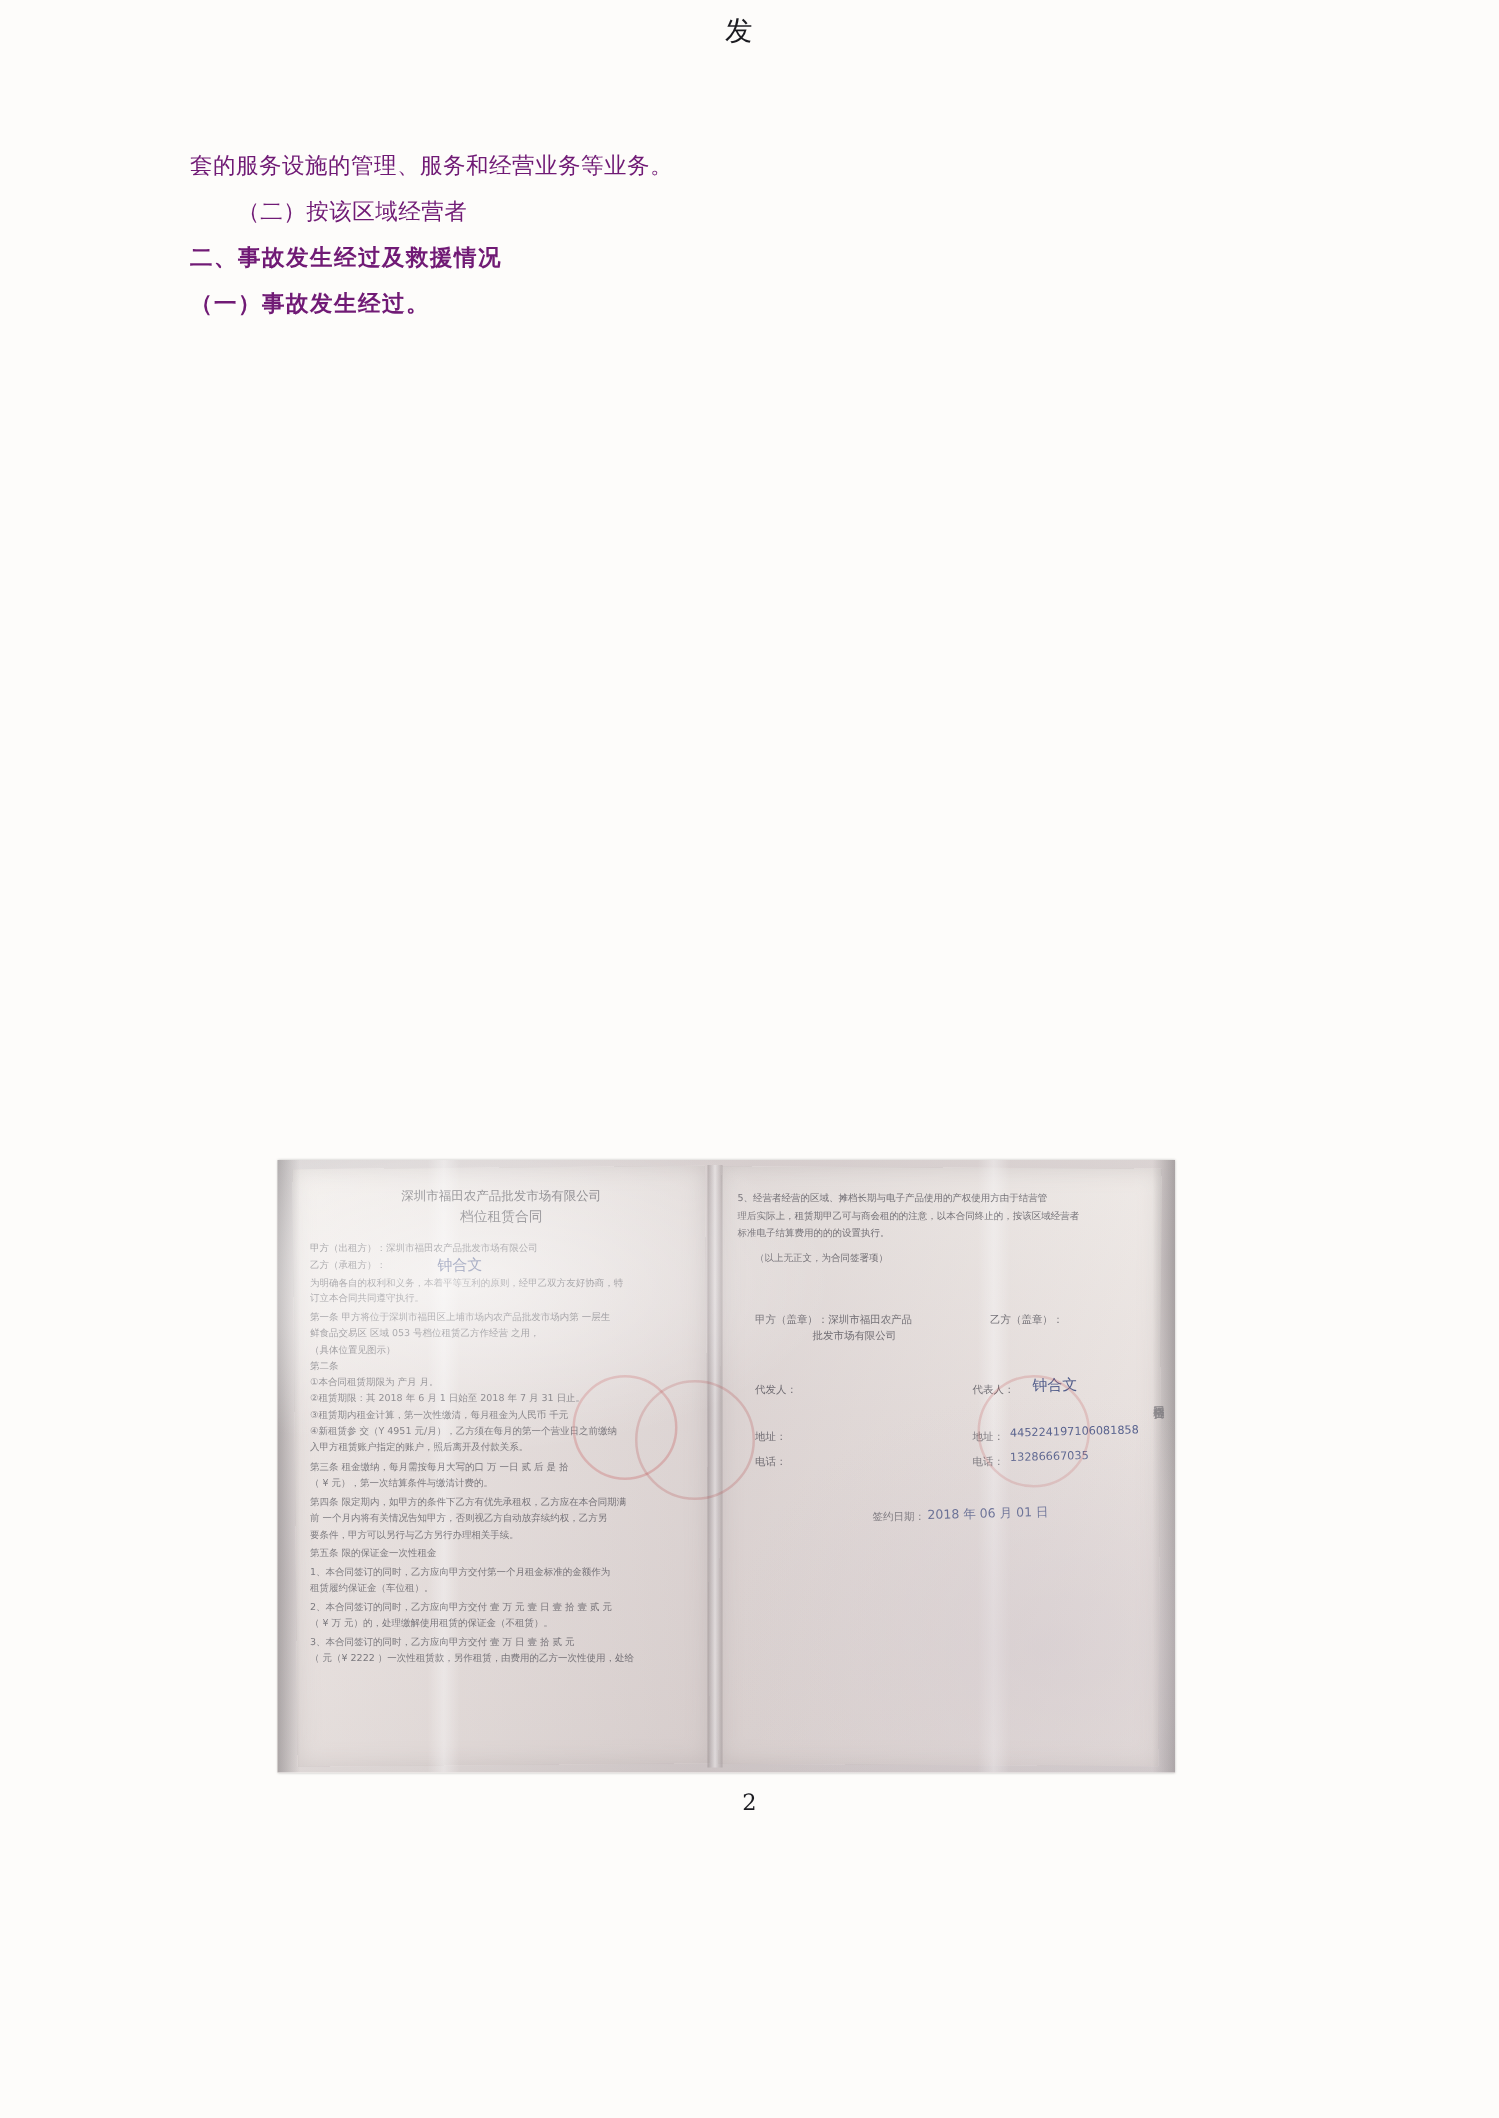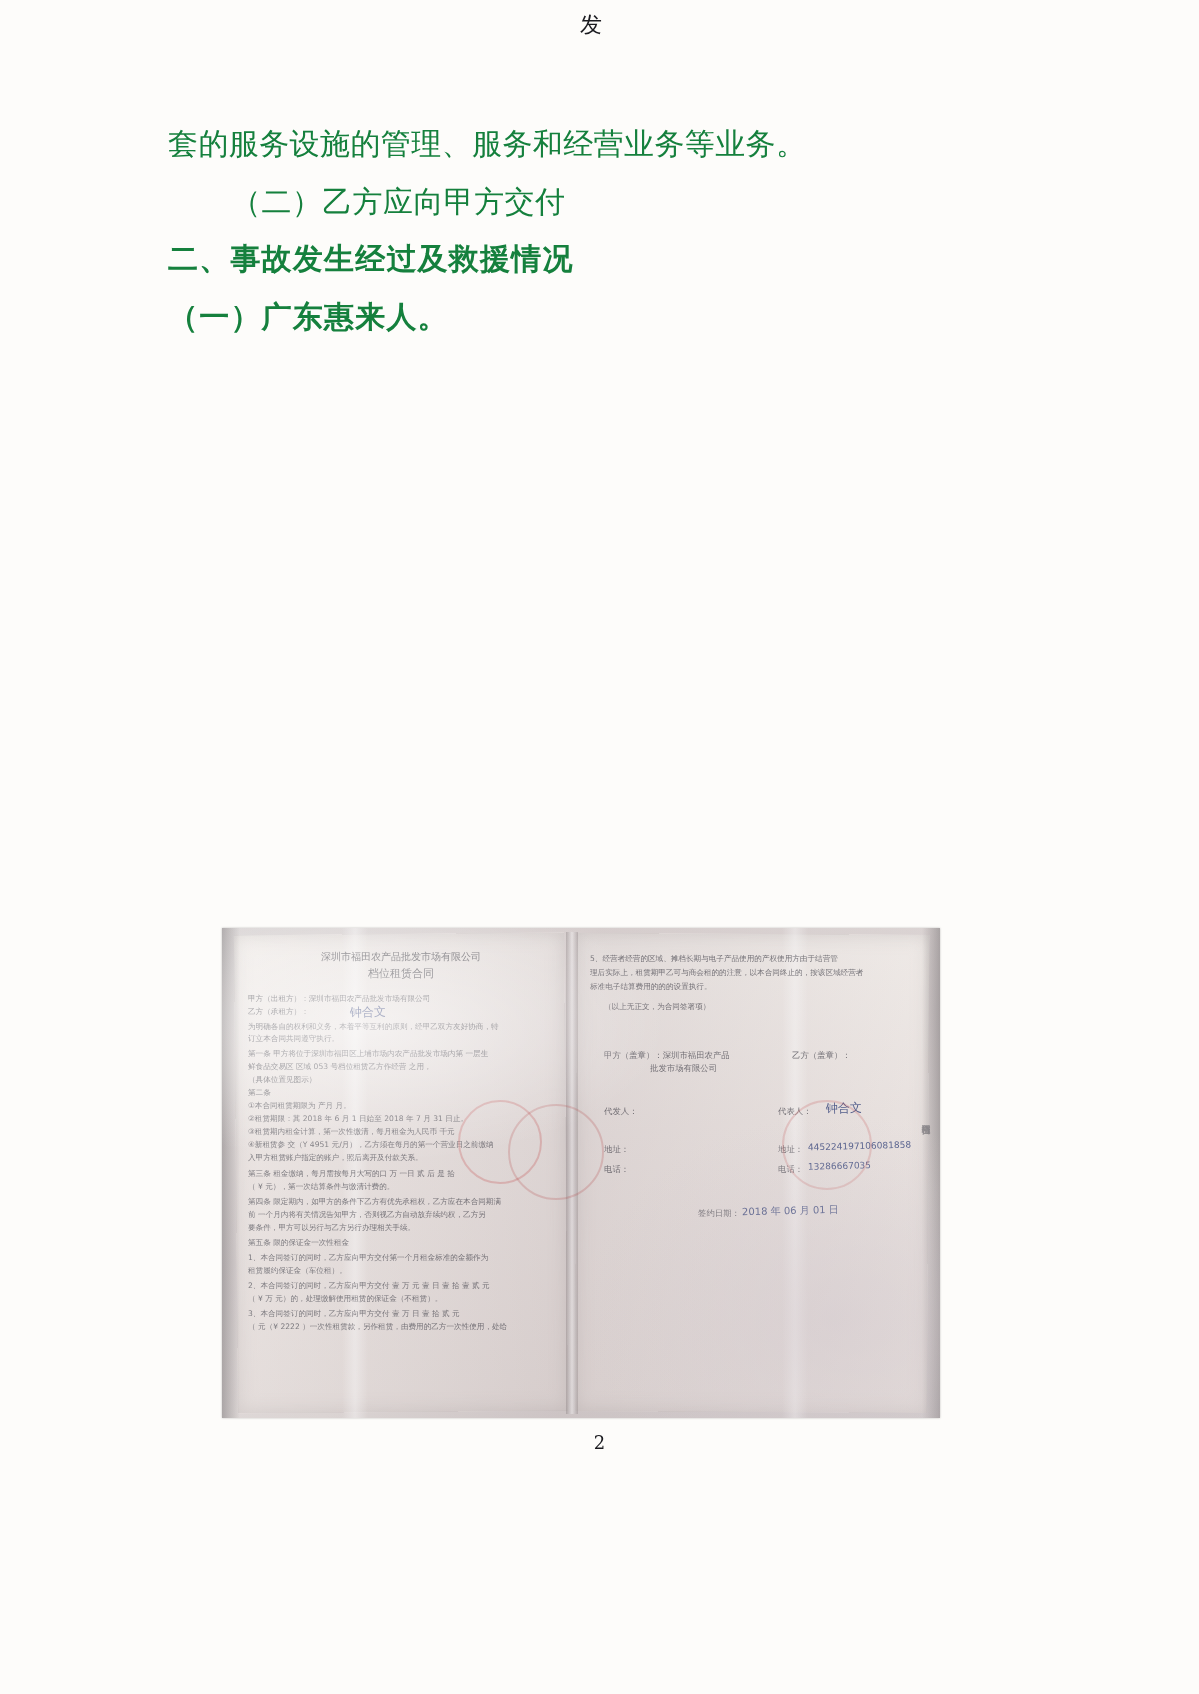--- a/index.html
+++ b/index.html
@@ -13,25 +13,24 @@
     height: 1694px;
     background: #fdfcfa;
     overflow: hidden;
     font-family: "DejaVu Serif", serif;
   }
   .body-text {
     position: absolute;
     left: 152px;
     top: 118px;
     width: 800px;
-    font-size: 30px;
+    font-size: 18px;
     line-height: 1.72;
-    color: #15803d;
+    color: #701a75;
     letter-spacing: 0.4px;
-    margin-left: 16px;
   }
   .p {
     margin: 0 0 6px 0;
     text-align: justify;
     text-justify: inter-ideograph;
   }
   .indent {
     text-indent: 2.1em;
   }
   .bold {
@@ -154,23 +153,23 @@
     font-family: "DejaVu Serif", serif;
   }
 </style>
 </head>
 <body>
 
 <div class="page">
 
   <div class="body-text">
     <p class="p">套的服务设施的管理、服务和经营业务等业务。</p>
-    <p class="p indent">（二）乙方应向甲方交付</p>
+    <p class="p indent">（二）按该区域经营者</p>
     <p class="p bold">二、事故发生经过及救援情况</p>
-    <p class="p bold">（一）广东惠来人。</p>
+    <p class="p bold">（一）事故发生经过。</p>
   </div>
 
   <div class="photo">
     <div class="doc-left"></div>
     <div class="doc-right"></div>
     <div class="spine"></div>
     <div class="fold" style="left:120px;"></div>
     <div class="fold" style="left:560px;"></div>
     <div class="edge-dark"></div>
     <div class="edge-dark r"></div>

